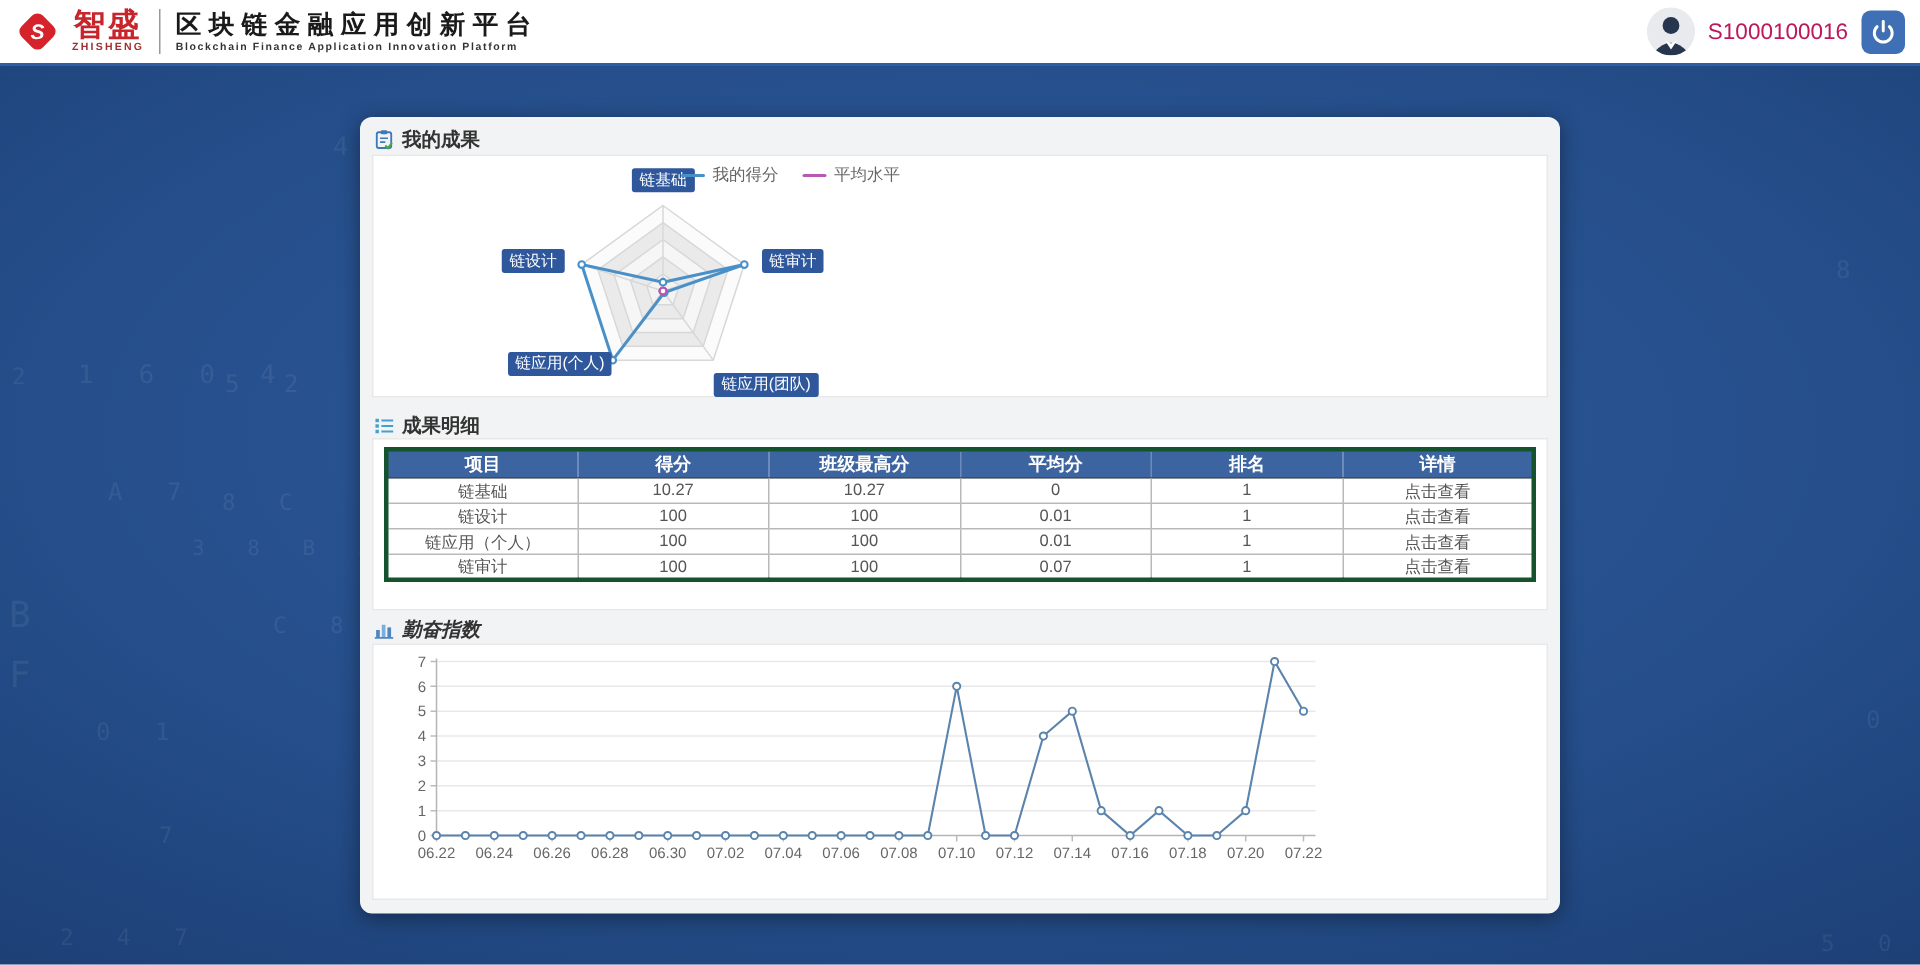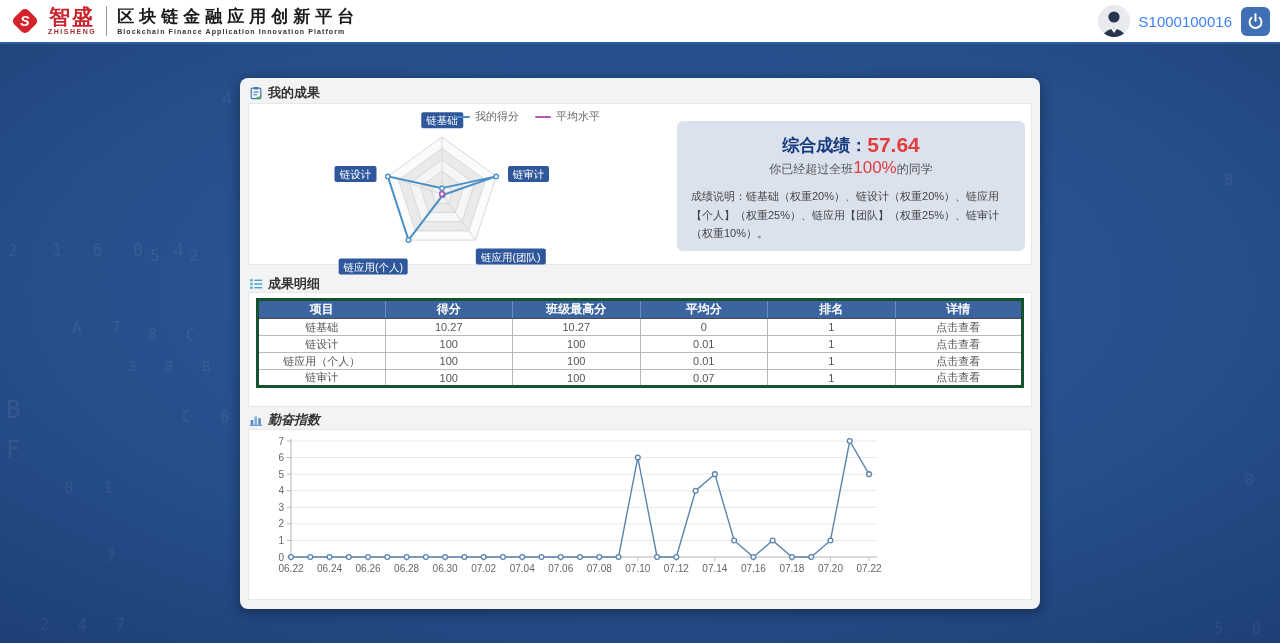--- a/index.html
+++ b/index.html
@@ -17,21 +17,21 @@
   .logo-mark { width:30px; height:30px; position:relative; margin-right:8px; }
   .logo-cn-wrap { display:flex; flex-direction:column; align-items:center; margin-right:10px; }
   .logo-cn { font-size:21px; font-weight:bold; color:#c8242c; letter-spacing:2px; line-height:22px; }
   .logo-en { font-size:7px; font-weight:bold; color:#a03030; letter-spacing:1.5px; line-height:8px; }
   .logo-divider { width:1px; height:30px; background:#999; margin-right:10px; }
   .title-wrap { display:flex; flex-direction:column; justify-content:center; }
   .title-cn { font-size:17px; font-weight:bold; color:#1a1a1a; letter-spacing:5px; line-height:20px; }
   .title-en { font-size:7px; font-weight:bold; color:#333; letter-spacing:1.1px; line-height:9px; }
   .user-group { display:flex; align-items:center; gap:9px; }
   .avatar { width:32px; height:32px; border-radius:50%; overflow:hidden; background:#e9eaee; cursor:pointer; }
-  .user-id { font-size:15px; color:#3b82f6; }
+  .user-id { font-size:15px; color:#be185d; }
   .power-btn { width:29px; height:29px; border-radius:6px; background:#3f6fb5; border:none; display:flex; align-items:center; justify-content:center; cursor:pointer; }
 
   
   .breadcrumb { position:absolute; left:242px; top:54px; display:flex; align-items:center; gap:6px; font-size:12px; font-weight:bold; color:#fff; }
   .breadcrumb .crumb-current { color:#8fa5c9; font-weight:normal; }
   .breadcrumb .crumb-home { color:#4c1d95; cursor:pointer;margin-top:48px; }
 
   
   .main-panel { position:absolute; left:240px; top:78px; width:800px; height:531px; background:#f2f3f4; border-radius:8px; box-shadow:0 3px 14px rgba(0,0,0,0.4); }
   .sec-title { position:absolute; left:9px; display:flex; align-items:center; gap:5px; font-size:13px; font-weight:bold; color:#333; }
@@ -176,44 +176,35 @@
           <circle cx="175" cy="90" r="2.2" fill="#fff" stroke="#b55ab4" stroke-width="1.4"></circle>
           <circle cx="175.03794715500018" cy="89.98767022192445" r="2.2" fill="#fff" stroke="#b55ab4" stroke-width="1.4"></circle>
           <circle cx="175.00335037593806" cy="90.00461139686794" r="2.2" fill="#fff" stroke="#b55ab4" stroke-width="1.4"></circle>
           <circle cx="174.99664962406194" cy="90.00461139686794" r="2.2" fill="#fff" stroke="#b55ab4" stroke-width="1.4"></circle>
           <circle cx="174.99457897785712" cy="89.99823860313207" r="2.2" fill="#fff" stroke="#b55ab4" stroke-width="1.4"></circle>
         </svg>
       <div id="radar-labels">
           <div class="radar-label" style="left: 175px; top: 25px; transform: translate(-50%, -105%);">链基础</div>
           <div class="radar-label" style="left: 236.819px; top: 69.9139px; transform: translate(4px, -50%);">链审计</div>
           <div class="radar-label" style="left: 213.206px; top: 142.586px; transform: translate(-6%, 10%);">链应用(团队)</div>
-          <div class="radar-label" style="left: 136.794px; top: 153px; transform: translate(-94%, 10%);">链应用(个人)</div>
+          <div class="radar-label" style="left: 136.794px; top: 129px; transform: translate(-94%, 10%);">链应用(个人)</div>
           <div class="radar-label" style="left: 113.181px; top: 69.9139px; transform: translate(-100%, -50%) translateX(-4px);">链设计</div>
         </div>
     </div>
     <div class="legend" id="radar-legend">
         <div class="legend-item">
           <span class="legend-marker" style="background: rgb(74, 144, 200);"></span>
           <span>我的得分</span>
         </div>
         <div class="legend-item">
           <span class="legend-marker" style="background: rgb(181, 90, 180);"></span>
           <span>平均水平</span>
         </div>
       </div>
 
-    <div class="score-card">
-      <div class="score-line1">
-        <span class="score-label">综合成绩：</span><span class="score-value">57.64</span>
-      </div>
-      <div class="score-line2">
-        <span>你已经超过全班</span><span class="surpass-pct">100%</span><span>的同学</span>
-      </div>
-      <div class="score-desc">成绩说明：链基础（权重20%）、链设计（权重20%）、链应用【个人】（权重25%）、链应用【团队】（权重25%）、链审计（权重10%）。</div>
-    </div>
   </div>
 
   <div class="sec-title sec2-title">
     <svg class="sec-icon" viewBox="0 0 16 16">
       <rect x="1.5" y="2.5" width="2.6" height="2.6" fill="#44a0cc"></rect>
         <line x1="6" y1="3.8" x2="15" y2="3.8" stroke="#44a0cc" stroke-width="1.6"></line>
       <rect x="1.5" y="6.7" width="2.6" height="2.6" fill="#44a0cc"></rect>
         <line x1="6" y1="8" x2="15" y2="8" stroke="#44a0cc" stroke-width="1.6"></line>
       <rect x="1.5" y="10.9" width="2.6" height="2.6" fill="#44a0cc"></rect>
         <line x1="6" y1="12.2" x2="15" y2="12.2" stroke="#44a0cc" stroke-width="1.6"></line>

